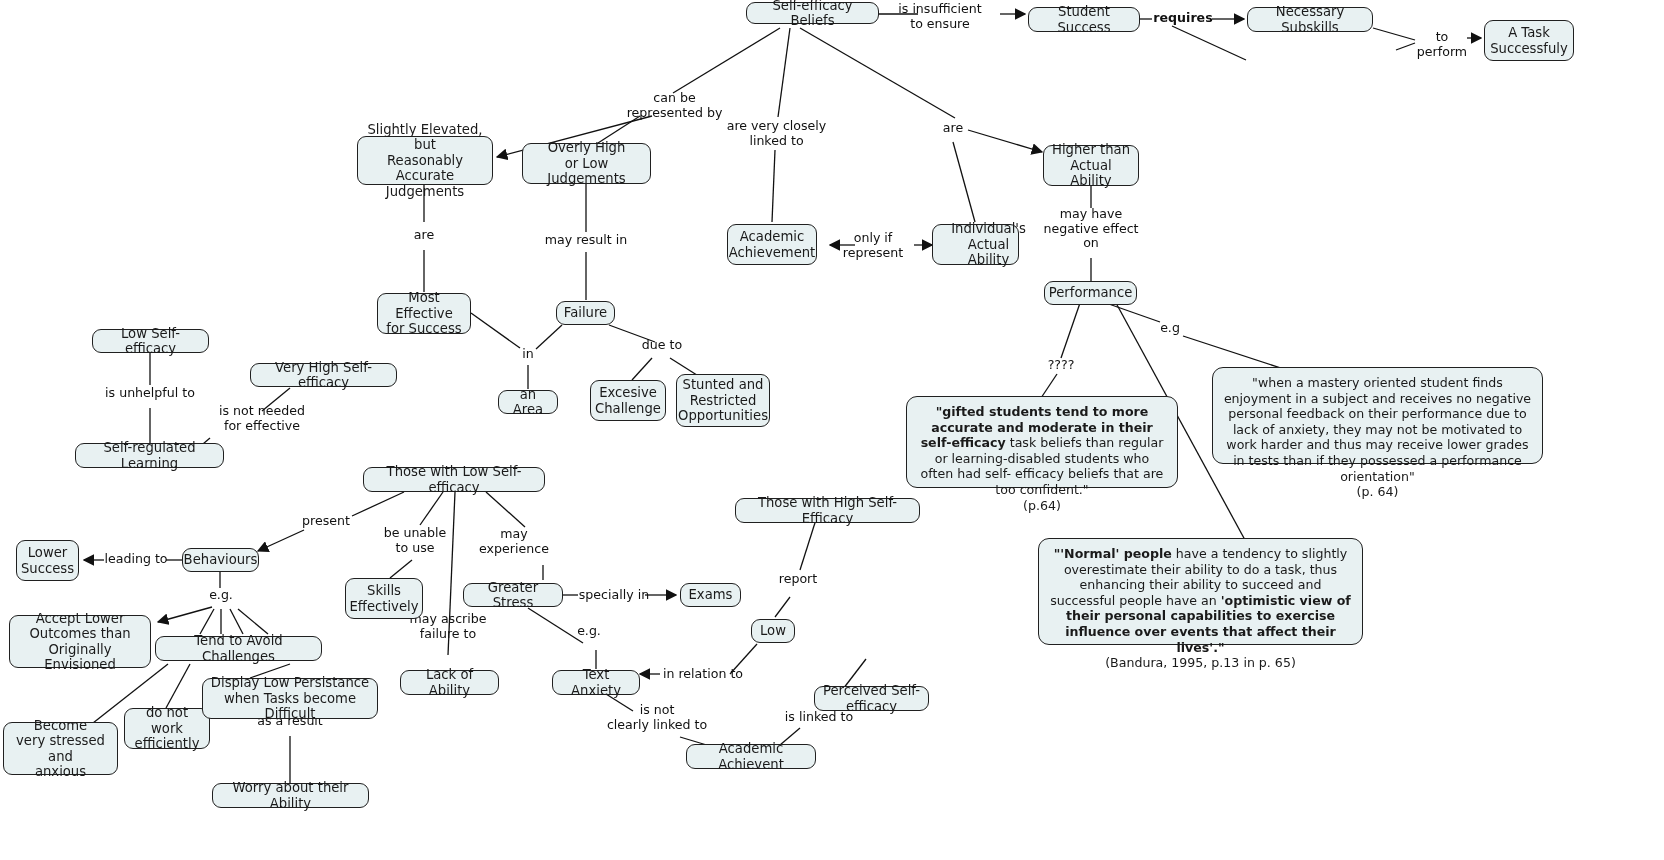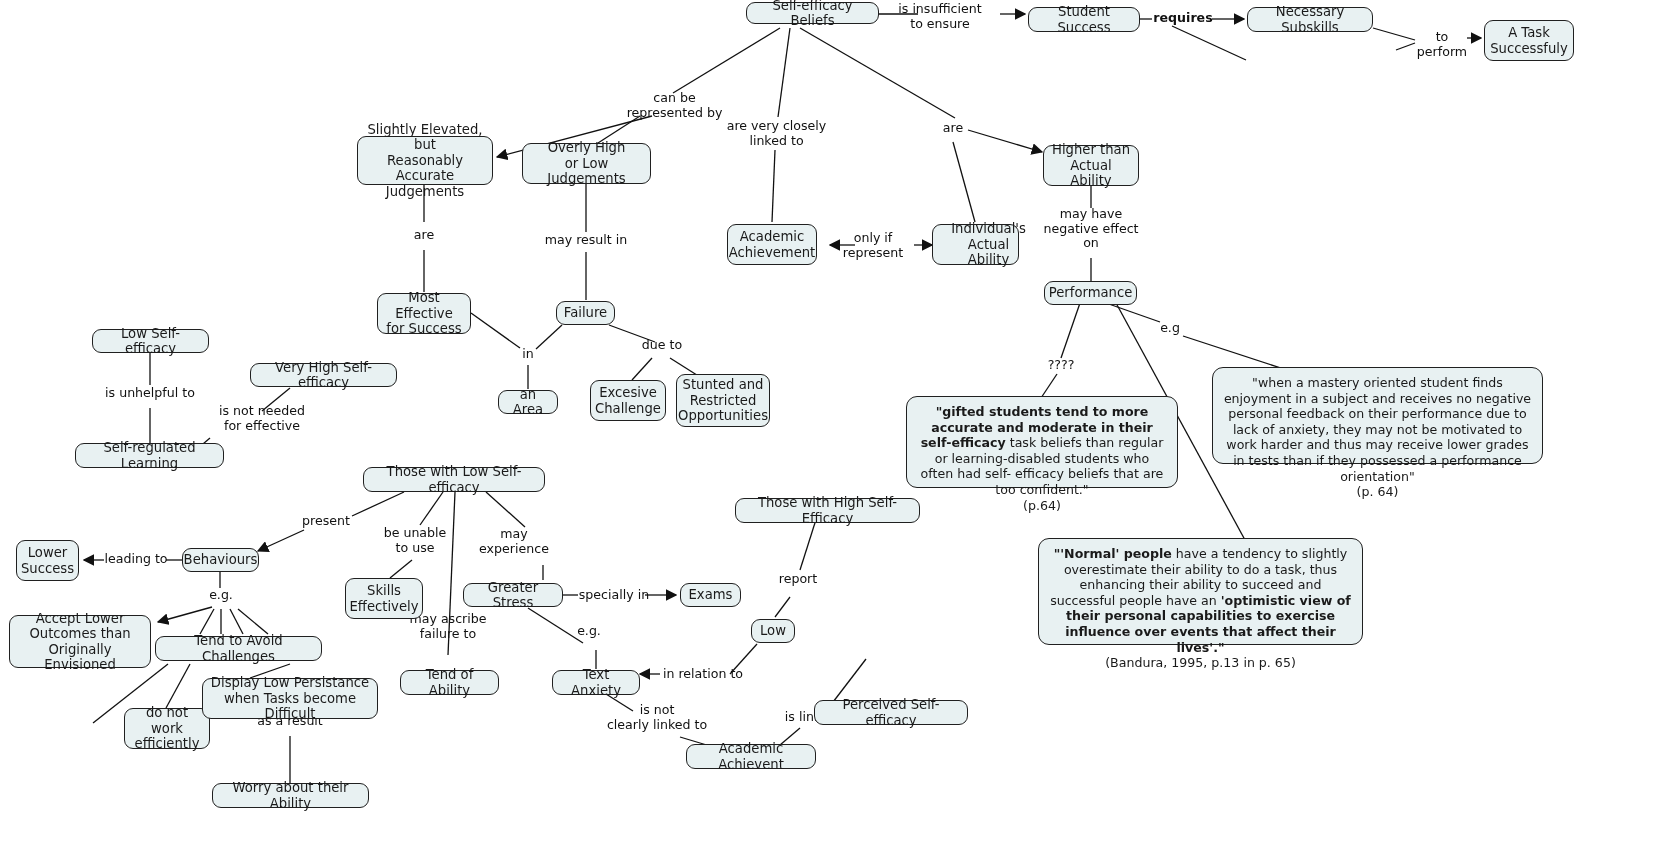--- a/index.html
+++ b/index.html
@@ -220,35 +220,38 @@
   <div class="node" style="left:75px; top:443px; width:149px; height:25px;">Self-regulated Learning</div>
 
   <div class="node" style="left:363px; top:467px; width:182px; height:25px;">Those with Low Self-efficacy</div>
   <div class="node" style="left:182px; top:548px; width:77px; height:24px;">Behaviours</div>
   <div class="node" style="left:16px; top:540px; width:63px; height:41px;">Lower
 Success</div>
   <div class="node" style="left:9px; top:615px; width:142px; height:53px;">Accept Lower
 Outcomes than
 Originally Envisioned</div>
   <div class="node" style="left:155px; top:636px; width:167px; height:25px;">Tend to Avoid Challenges</div>
+  <div class="node" style="left:3px; top:722px; width:115px; height:53px;">Become
+very stressed and
+anxious</div>
   <div class="node" style="left:124px; top:708px; width:86px; height:41px;">do not work
 efficiently</div>
   <div class="node" style="left:202px; top:678px; width:176px; height:41px;">Display Low Persistance
 when Tasks become Difficult</div>
   <div class="node" style="left:212px; top:783px; width:157px; height:25px;">Worry about their Ability</div>
   <div class="node" style="left:345px; top:578px; width:78px; height:41px;">Skills
 Effectively</div>
 
   <div class="node" style="left:463px; top:583px; width:100px; height:24px;">Greater Stress</div>
   <div class="node" style="left:680px; top:583px; width:61px; height:24px;">Exams</div>
-  <div class="node" style="left:400px; top:670px; width:99px; height:25px;">Tend of Ability</div>
+  <div class="node" style="left:400px; top:670px; width:99px; height:25px;">Lack of Ability</div>
   <div class="node" style="left:552px; top:670px; width:88px; height:25px;">Text Anxiety</div>
   <div class="node" style="left:735px; top:498px; width:185px; height:25px;">Those with High Self-Efficacy</div>
   <div class="node" style="left:751px; top:619px; width:44px; height:24px;">Low</div>
-  <div class="node" style="left:814px; top:700px; width:154px; height:25px;">Perceived Self-efficacy</div>
+  <div class="node" style="left:814px; top:686px; width:115px; height:25px;">Perceived Self-efficacy</div>
   <div class="node" style="left:686px; top:744px; width:130px; height:25px;">Academic Achievent</div>
 
   <div class="node quote" style="left:906px; top:396px; width:272px; height:92px;"><b>"gifted students tend to more accurate and moderate in their self-efficacy</b><span> task beliefs than regular or learning-disabled students who often had self- efficacy beliefs that are too confident."
 (p.64)</span></div>
   <div class="node quote" style="left:1212px; top:367px; width:331px; height:97px;"><span>"when a mastery oriented student finds enjoyment in a subject and receives no negative personal feedback on their performance due to lack of anxiety, they may not be motivated to work harder and thus may receive lower grades in tests than if they possessed a performance orientation"
 (p. 64)</span></div>
   <div class="node quote" style="left:1038px; top:538px; width:325px; height:107px;"><b>"'Normal' people</b><span> have a tendency to slightly overestimate their ability to do a task, thus enhancing their ability to succeed and successful people have an </span><b>'optimistic view of their personal capabilities to exercise influence over events that affect their lives'."</b><span>
 (Bandura, 1995, p.13 in p. 65)</span></div>
 
   <div class="link-label" style="left:876px; top:2px; width:128px;">is insufficient

